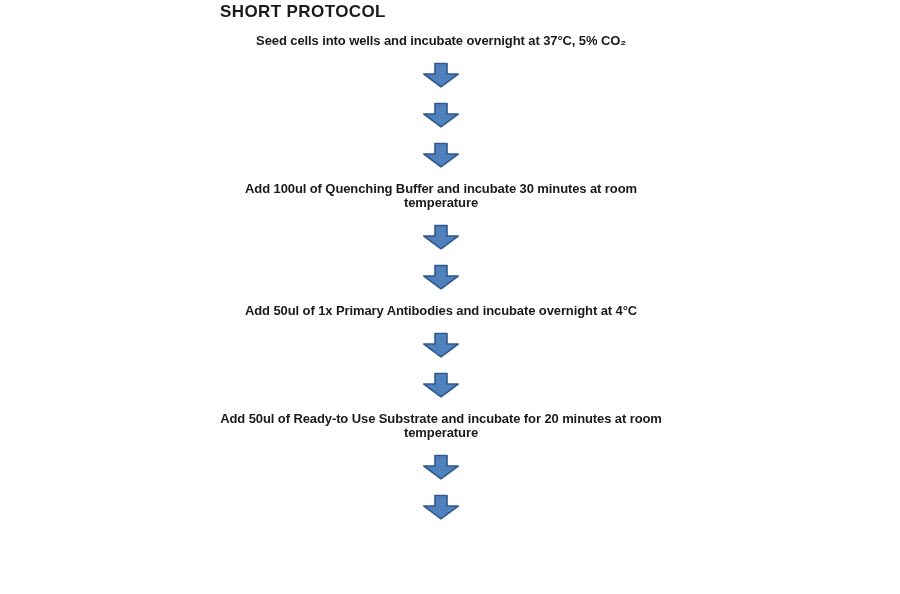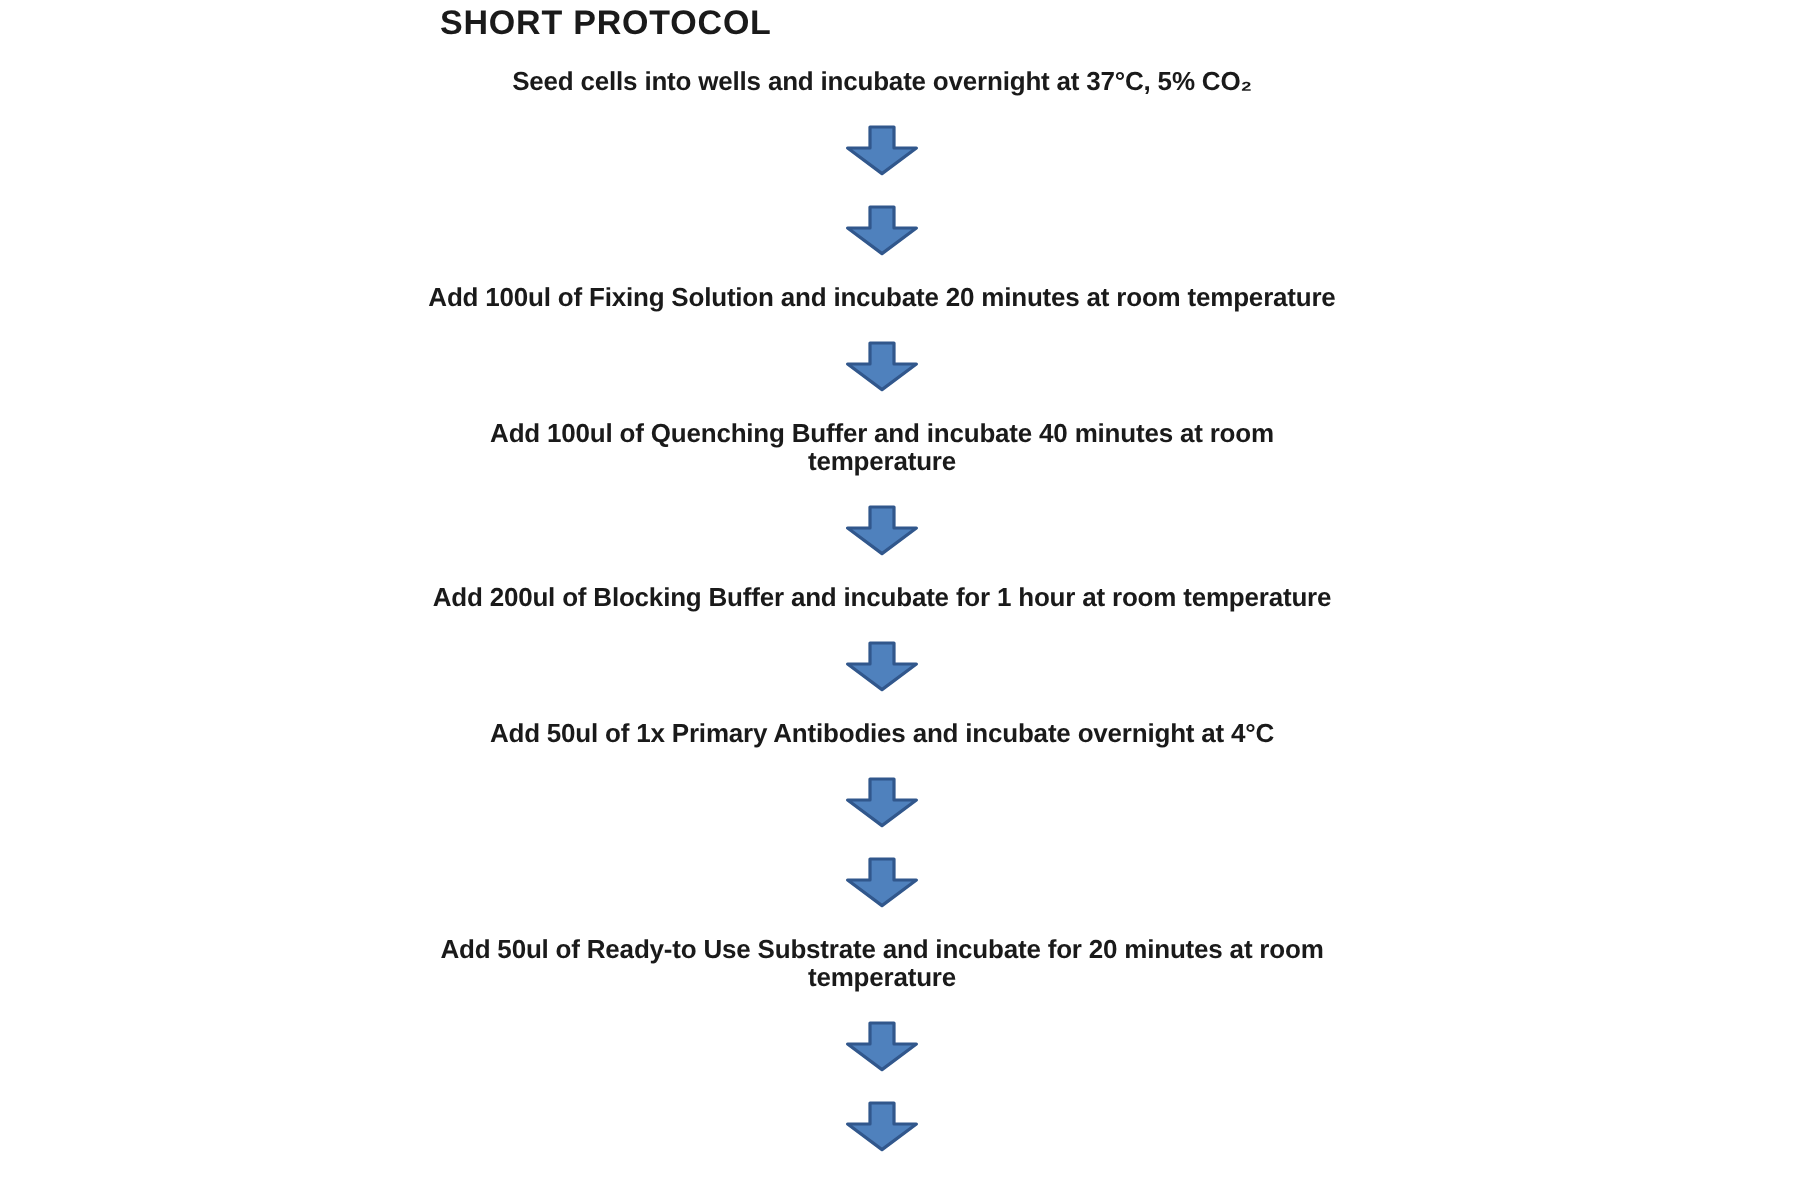--- a/index.html
+++ b/index.html
@@ -68,38 +68,36 @@
       </svg>
     </div>
 
 
     <div class="arrow">
       <svg width="40" height="26" viewBox="0 0 40 26" xmlns="http://www.w3.org/2000/svg">
         <path d="M14 1.5 L26 1.5 L26 12 L37.2 12 L20 24.8 L2.8 12 L14 12 Z" fill="var(--arrow_fill, #4f81bd)" stroke="var(--arrow_stroke, #31578c)" stroke-width="1.6" stroke-linejoin="round"></path>
       </svg>
     </div>
 
-    <div class="step">Add 100ul of Fixing Solution and incubate 20 minutes at room temperature</div>
 
     <div class="arrow">
       <svg width="40" height="26" viewBox="0 0 40 26" xmlns="http://www.w3.org/2000/svg">
         <path d="M14 1.5 L26 1.5 L26 12 L37.2 12 L20 24.8 L2.8 12 L14 12 Z" fill="var(--arrow_fill, #4f81bd)" stroke="var(--arrow_stroke, #31578c)" stroke-width="1.6" stroke-linejoin="round"></path>
       </svg>
     </div>
 
-    <div class="step">Add 100ul of Quenching Buffer and incubate 40 minutes at room
+    <div class="step">Add 100ul of Quenching Buffer and incubate 30 minutes at room
 temperature</div>
 
     <div class="arrow">
       <svg width="40" height="26" viewBox="0 0 40 26" xmlns="http://www.w3.org/2000/svg">
         <path d="M14 1.5 L26 1.5 L26 12 L37.2 12 L20 24.8 L2.8 12 L14 12 Z" fill="var(--arrow_fill, #4f81bd)" stroke="var(--arrow_stroke, #31578c)" stroke-width="1.6" stroke-linejoin="round"></path>
       </svg>
     </div>
 
-    <div class="step">Add 200ul of Blocking Buffer and incubate for 1 hour at room temperature</div>
 
     <div class="arrow">
       <svg width="40" height="26" viewBox="0 0 40 26" xmlns="http://www.w3.org/2000/svg">
         <path d="M14 1.5 L26 1.5 L26 12 L37.2 12 L20 24.8 L2.8 12 L14 12 Z" fill="var(--arrow_fill, #4f81bd)" stroke="var(--arrow_stroke, #31578c)" stroke-width="1.6" stroke-linejoin="round"></path>
       </svg>
     </div>
 
     <div class="step">Add 50ul of 1x Primary Antibodies and incubate overnight at 4°C</div>
 
     <div class="arrow">

